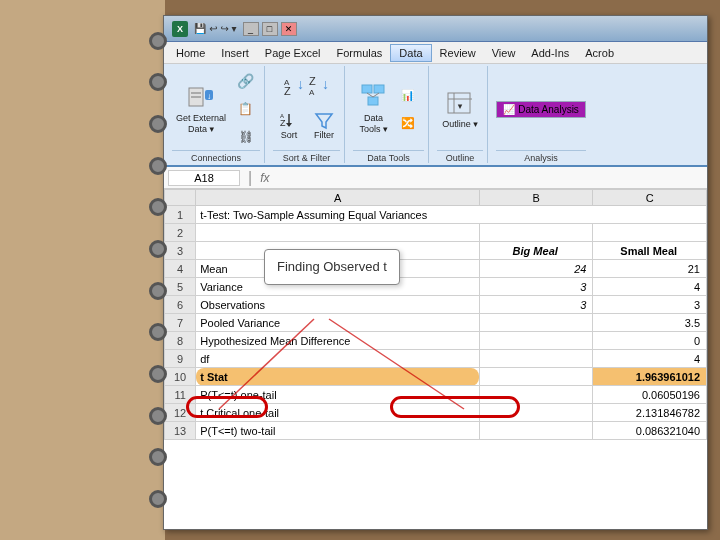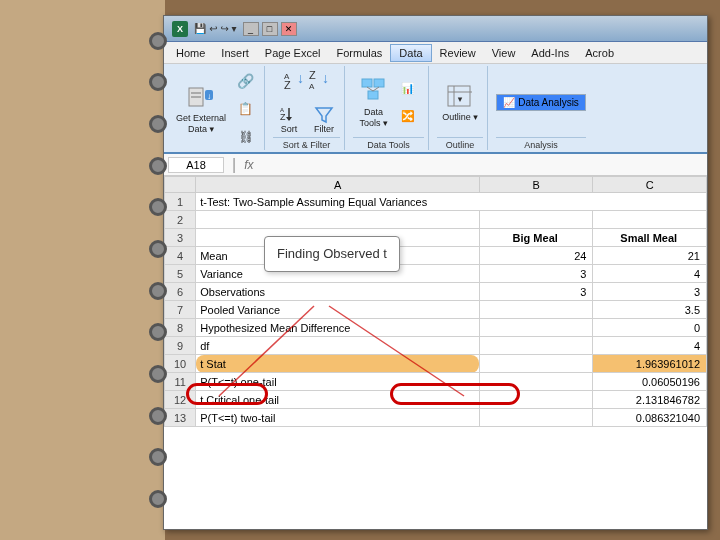--- a/index.html
+++ b/index.html
@@ -222,21 +222,21 @@
     .formula-bar {
       background: #F8F8F8;
       height: 22px;
       display: flex;
       align-items: center;
       border-bottom: 1px solid #CCC;
       font-size: 11px;
     }
 
     .cell-name-box {
-      width: 56px;
+      width: 72px;
       border: 1px solid #CCC;
       margin: 2px 4px;
       padding: 1px 3px;
       font-size: 11px;
       background: white;
       text-align: center;
     }
 
     .formula-divider {
       color: #999;
@@ -292,20 +292,21 @@
     .col-a {
       min-width: 200px;
       max-width: 200px;
       border-radius: 8px;
     }
 
     .col-b {
       min-width: 70px;
       text-align: right;
       padding-right: 6px !important;
+      font-style: italic;
     }
 
     .col-c {
       min-width: 70px;
       text-align: right;
       padding-right: 6px !important;
     }
 
     
     .annotation-box {
@@ -337,31 +338,31 @@
       position: absolute;
       top: 0;
       left: 0;
       width: 100%;
       height: 100%;
       z-index: 9;
       pointer-events: none;
     }
 
     .data-analysis-btn {
-      background: #3b82f6;
+      background: #a21caf;
       border: 1px solid #9AB;
       padding: 2px 6px;
       font-size: 10px;
       cursor: pointer;
       margin-left: auto;
     }
 
     .orange-header {
       background-color: #F5C070 !important;
-      font-weight: normal;
+      font-weight: bold;
     }
   </style>
 </head>
 <body>
 
 <div class="notebook-binding"></div>
 
 <div class="spiral-container">
   <div class="spiral"></div>
   <div class="spiral"></div>
@@ -423,20 +424,21 @@
             <div class="icon">🔗</div>
           </div>
           <div class="ribbon-btn-small">
             <div class="icon" style="font-size:12px;">📋</div>
           </div>
           <div class="ribbon-btn-small">
             <div class="icon" style="font-size:12px;">⛓</div>
           </div>
         </div>
       </div>
+      <div class="ribbon-group-label">Connections</div>
     </div>
 
     <div class="ribbon-group" style="min-width:70px;">
       <div class="ribbon-buttons" style="flex-direction:column; gap:1px;">
         <div style="display:flex; gap:3px; align-items:center;">
 
           <div style="display:flex; flex-direction:column; align-items:center; cursor:pointer;">
             <svg width="22" height="30" viewBox="0 0 22 30">
               <text x="1" y="10" font-size="8" fill="#333">A</text>
               <text x="1" y="20" font-size="11" fill="#333">Z</text>

